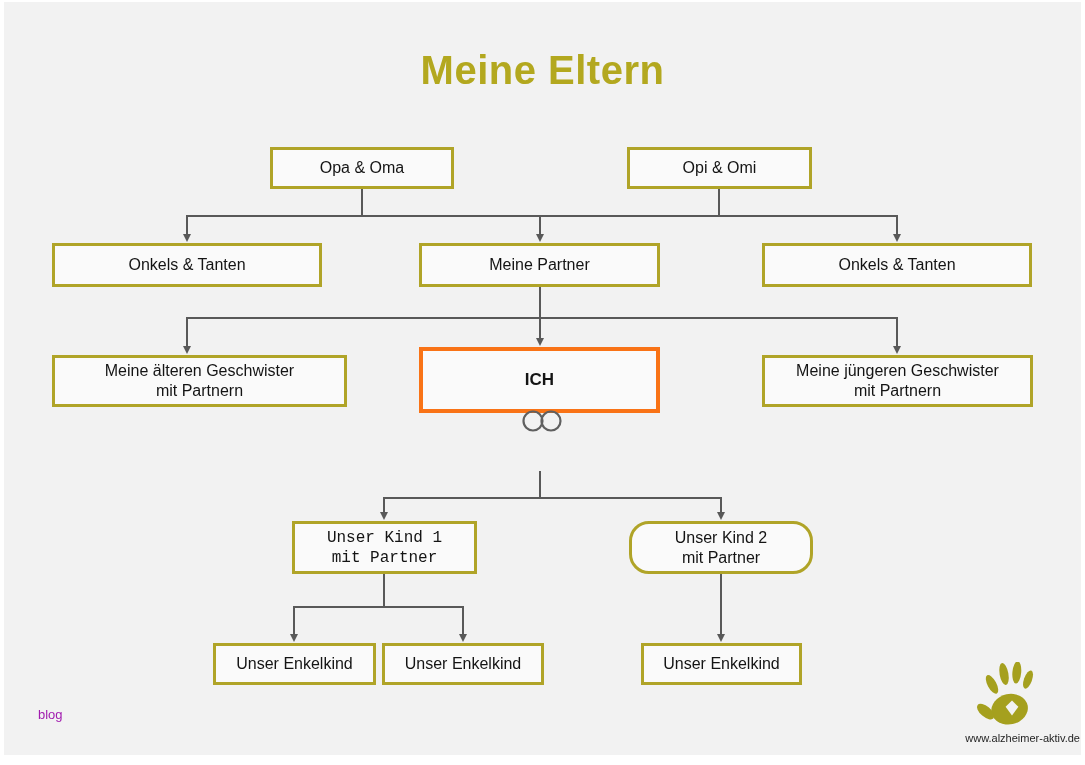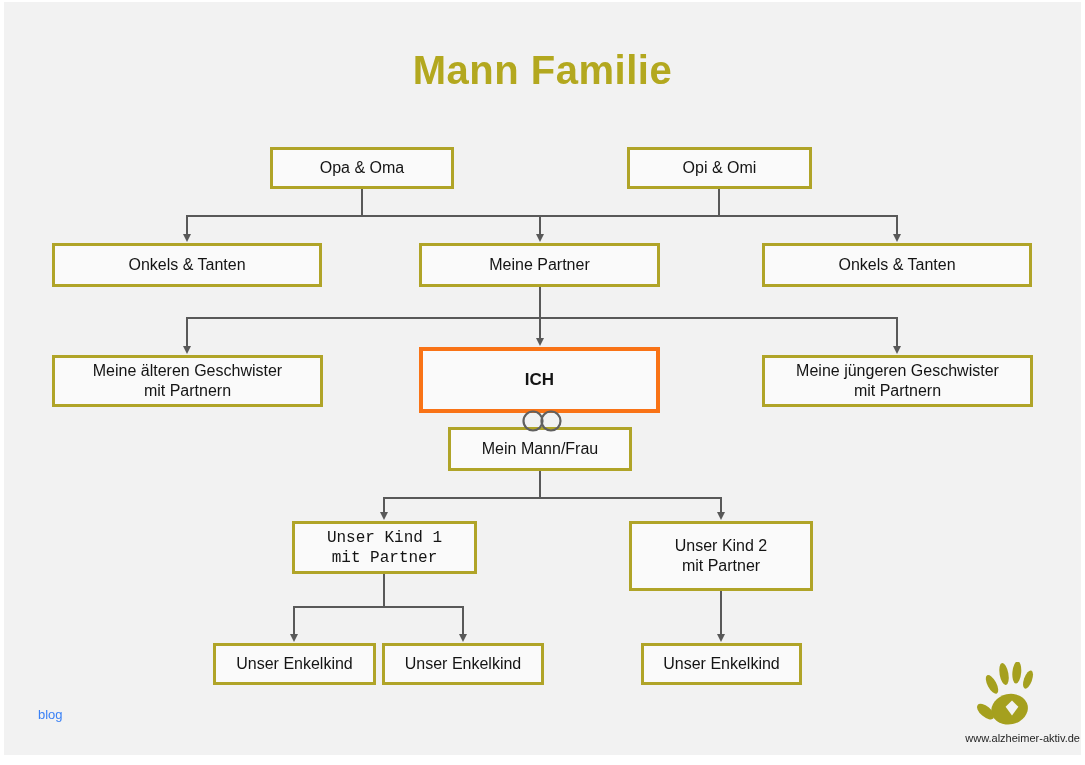--- a/index.html
+++ b/index.html
@@ -21,46 +21,46 @@
     background:#fafafa;border:3px solid #b0a428;
     display:flex;flex-direction:column;align-items:center;justify-content:center;
     font-size:16px;line-height:20px;color:#141414;text-align:center;
   }
   .node.ich{border:4px solid #f97316;font-weight:bold;font-size:17px;}
   #n-opa    {left:270px;top:147px;width:184px;height:42px;}
   #n-opi    {left:627px;top:147px;width:185px;height:42px;}
   #n-onkl   {left:52px; top:243px;width:270px;height:44px;}
   #n-eltern {left:419px;top:243px;width:241px;height:44px;}
   #n-onkr   {left:762px;top:243px;width:270px;height:44px;}
-  #n-aelt   {left:52px; top:355px;width:271px;height:52px;}
+  #n-aelt   {left:52px; top:355px;width:295px;height:52px;}
   #n-ich    {left:419px;top:347px;width:241px;height:66px;}
   #n-jueng  {left:762px;top:355px;width:271px;height:52px;}
   #n-mann   {left:448px;top:427px;width:184px;height:44px;}
   #n-kind1  {left:292px;top:521px;width:185px;height:53px;font-family:Liberation Mono, monospace;}
-  #n-kind2  {left:629px;top:521px;width:184px;height:70px;}
+  #n-kind2  {left:629px;top:521px;width:184px;height:53px;border-radius:20px;}
   #n-enkel1 {left:213px;top:643px;width:163px;height:42px;}
   #n-enkel2 {left:382px;top:643px;width:162px;height:42px;}
   #n-enkel3 {left:641px;top:643px;width:161px;height:42px;}
   .rings{position:absolute;left:516px;top:404px;z-index:3;}
   .logo{position:absolute;left:972px;top:662px;z-index:3;}
   .site{
     position:absolute;left:950px;top:732px;width:130px;text-align:right;
     font-size:11px;color:#1f1f1f;z-index:3;
   }
   .watermark{
-    position:absolute;left:38px;top:707px;font-size:13px;color:#3b82f6;z-index:3;
+    position:absolute;left:38px;top:707px;font-size:13px;color:#a21caf;z-index:3;
   }
 </style>
 </head>
 <body>
 
 <div class="stage">
   <div class="paper"></div>
 
-  <div class="title">Mann Familie</div>
+  <div class="title">Meine Eltern</div>
 
   <svg class="conn" width="1085" height="765" viewBox="0 0 1085 765">
     <defs>
       <marker id="arw" markerWidth="10" markerHeight="10" refX="5" refY="4" orient="auto" markerUnits="userSpaceOnUse">
         <path d="M0,0 L8,4 L0,8 Z" fill="#595959"></path>
       </marker>
     </defs>
     <g stroke="#595959" stroke-width="2" fill="none">
 
       <line x1="362" y1="189" x2="362" y2="216"></line>
@@ -116,23 +116,20 @@
   <div class="node" id="n-jueng">
     <span>Meine jüngeren Geschwister</span>
     <span>mit Partnern</span>
   </div>
 
   <svg class="rings" width="52" height="34" viewBox="0 0 52 34">
     <circle cx="17" cy="17" r="9.5" fill="none" stroke="#606060" stroke-width="2.2"></circle>
     <circle cx="35" cy="17" r="9.5" fill="none" stroke="#606060" stroke-width="2.2"></circle>
   </svg>
 
-  <div class="node" id="n-mann">
-    <span>Mein Mann/Frau</span>
-  </div>
 
   <div class="node" id="n-kind1">
     <span>Unser Kind 1</span>
     <span>mit Partner</span>
   </div>
   <div class="node" id="n-kind2">
     <span>Unser Kind 2</span>
     <span>mit Partner</span>
   </div>
 

